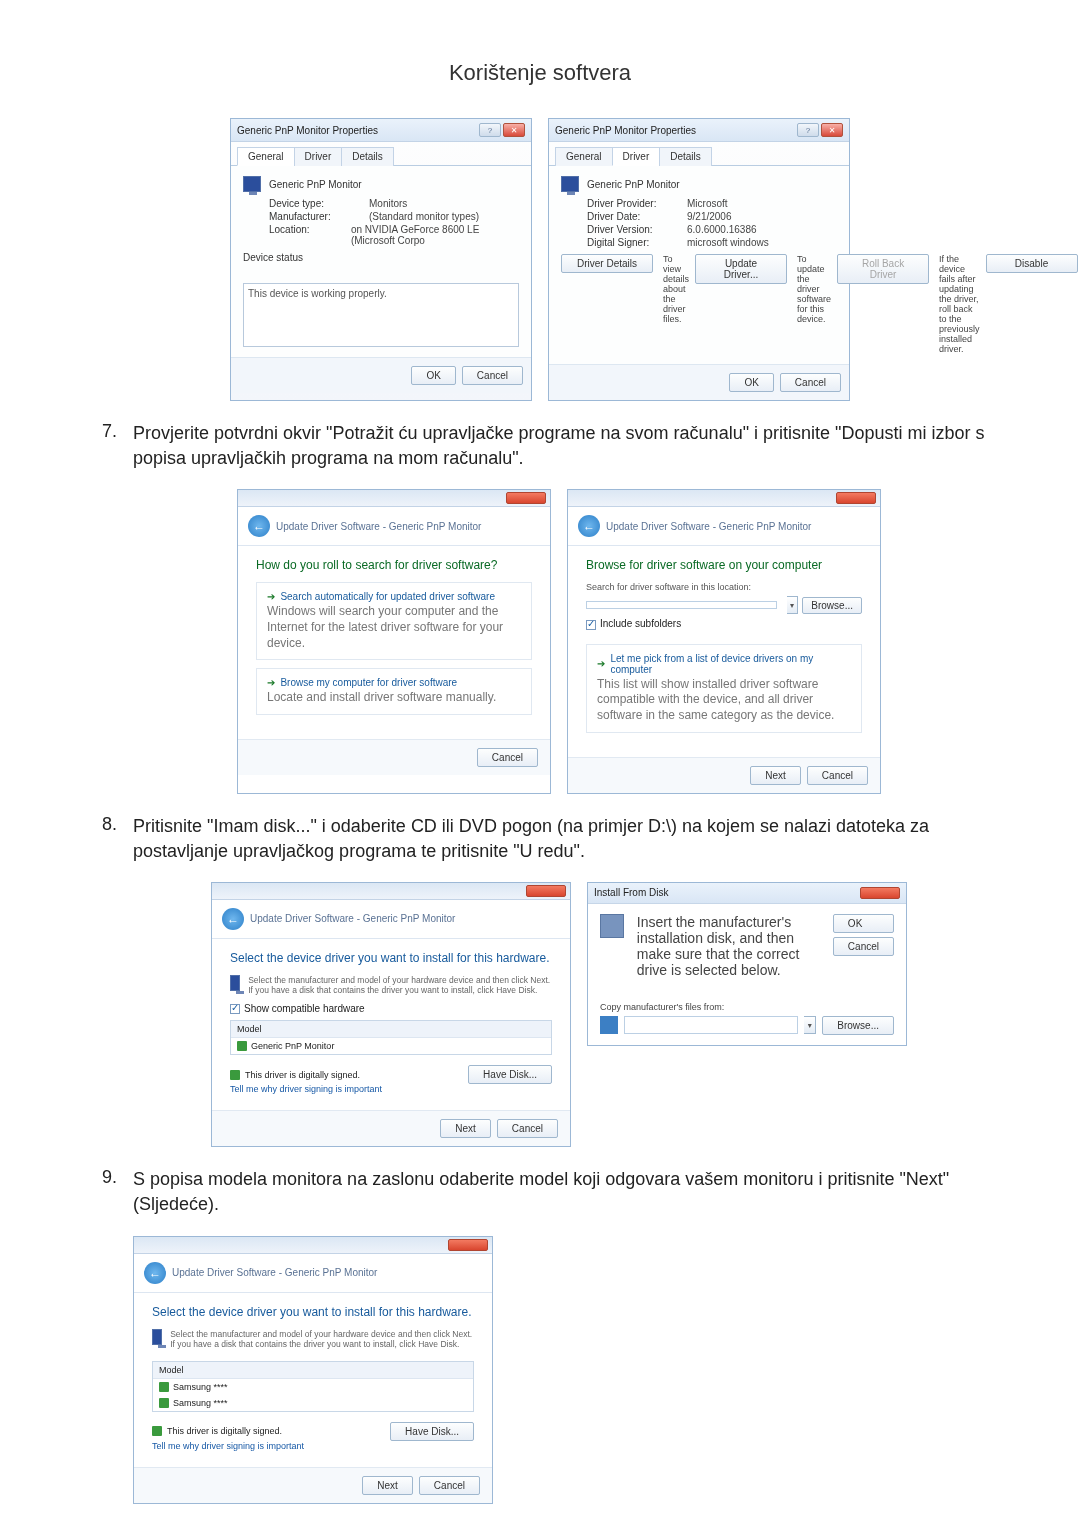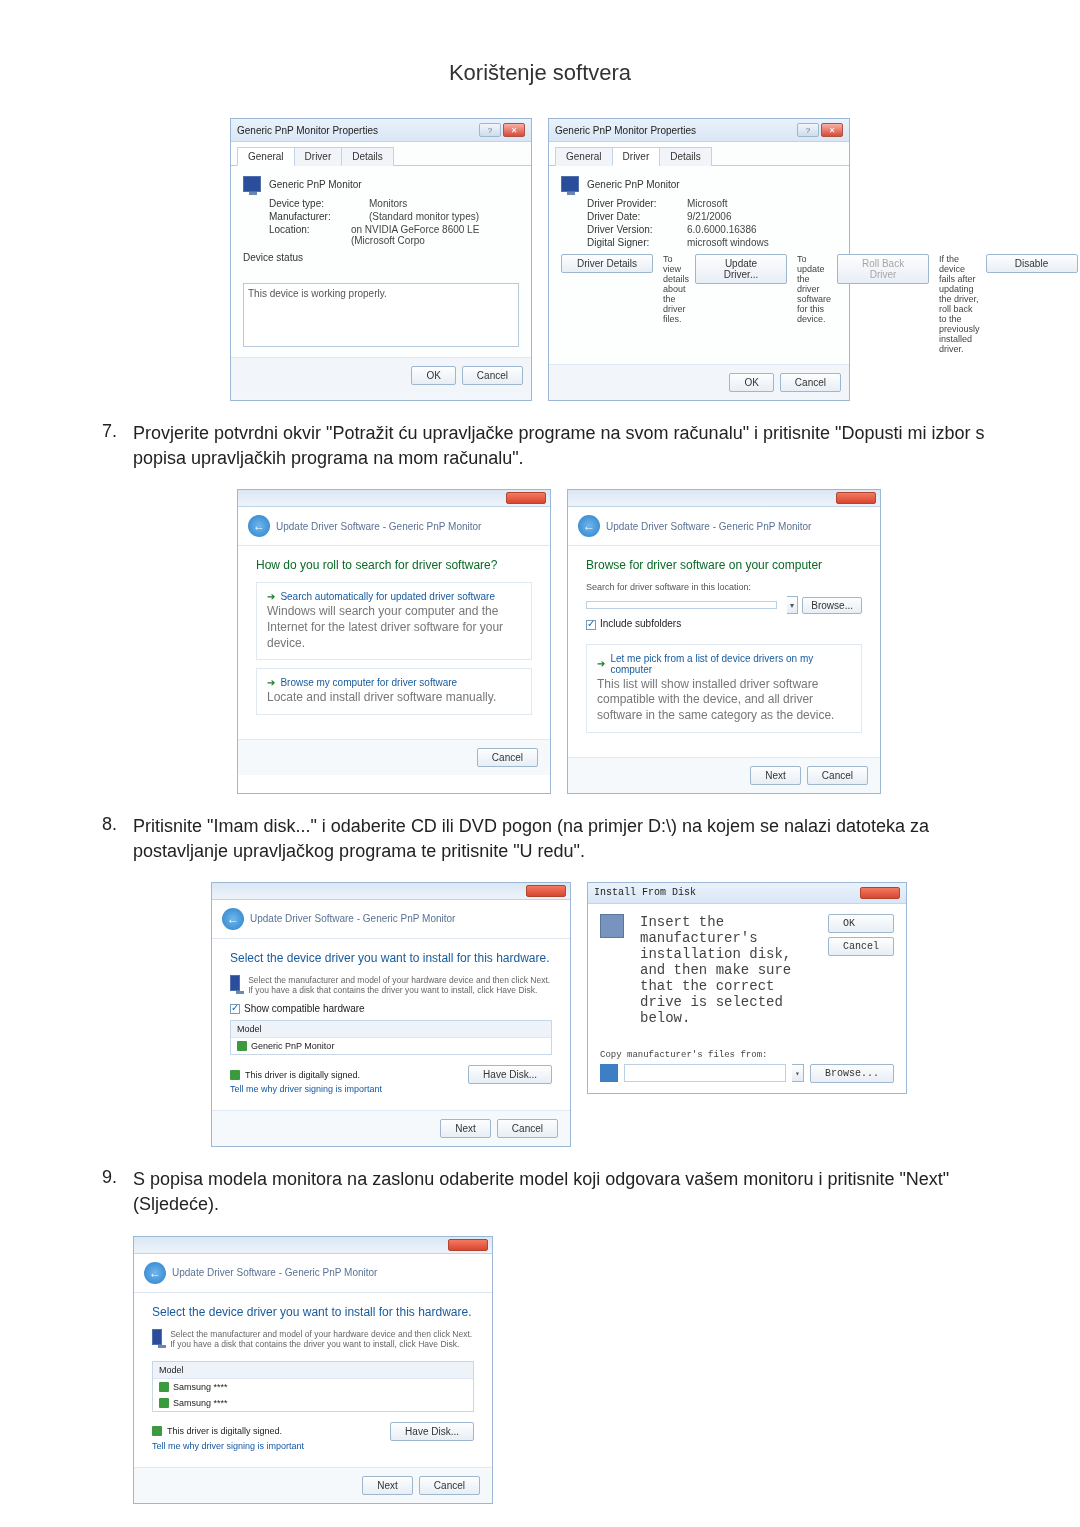--- a/index.html
+++ b/index.html
@@ -150,21 +150,20 @@
     display:inline-block; margin-right:6px;
   }
   .chk { display:inline-block; width:10px; height:10px; border:1px solid #7a9ac0; background:#fff; margin-right:4px; vertical-align:middle; position:relative; }
   .chk.checked::after { content:"✓"; position:absolute; top:-3px; left:0; font-size:10px; color:#2062a5; }
   .link { color:#1759a6; font-size:9px; }
 
   .install {
     border:1px solid #9cb8d6;
     background:#fff;
     font-size:10px;
-    font-family:Liberation Mono, monospace;
   }
   .inst-top {
     background:linear-gradient(#eaf2fb,#d9e6f5);
     padding:4px 6px;
     display:flex; justify-content:space-between; align-items:center;
     border-bottom:1px solid #c6d6e8;
   }
   .inst-body { padding:10px 12px; }
   .floppy {
     width:24px; height:24px; background:#7894be;

